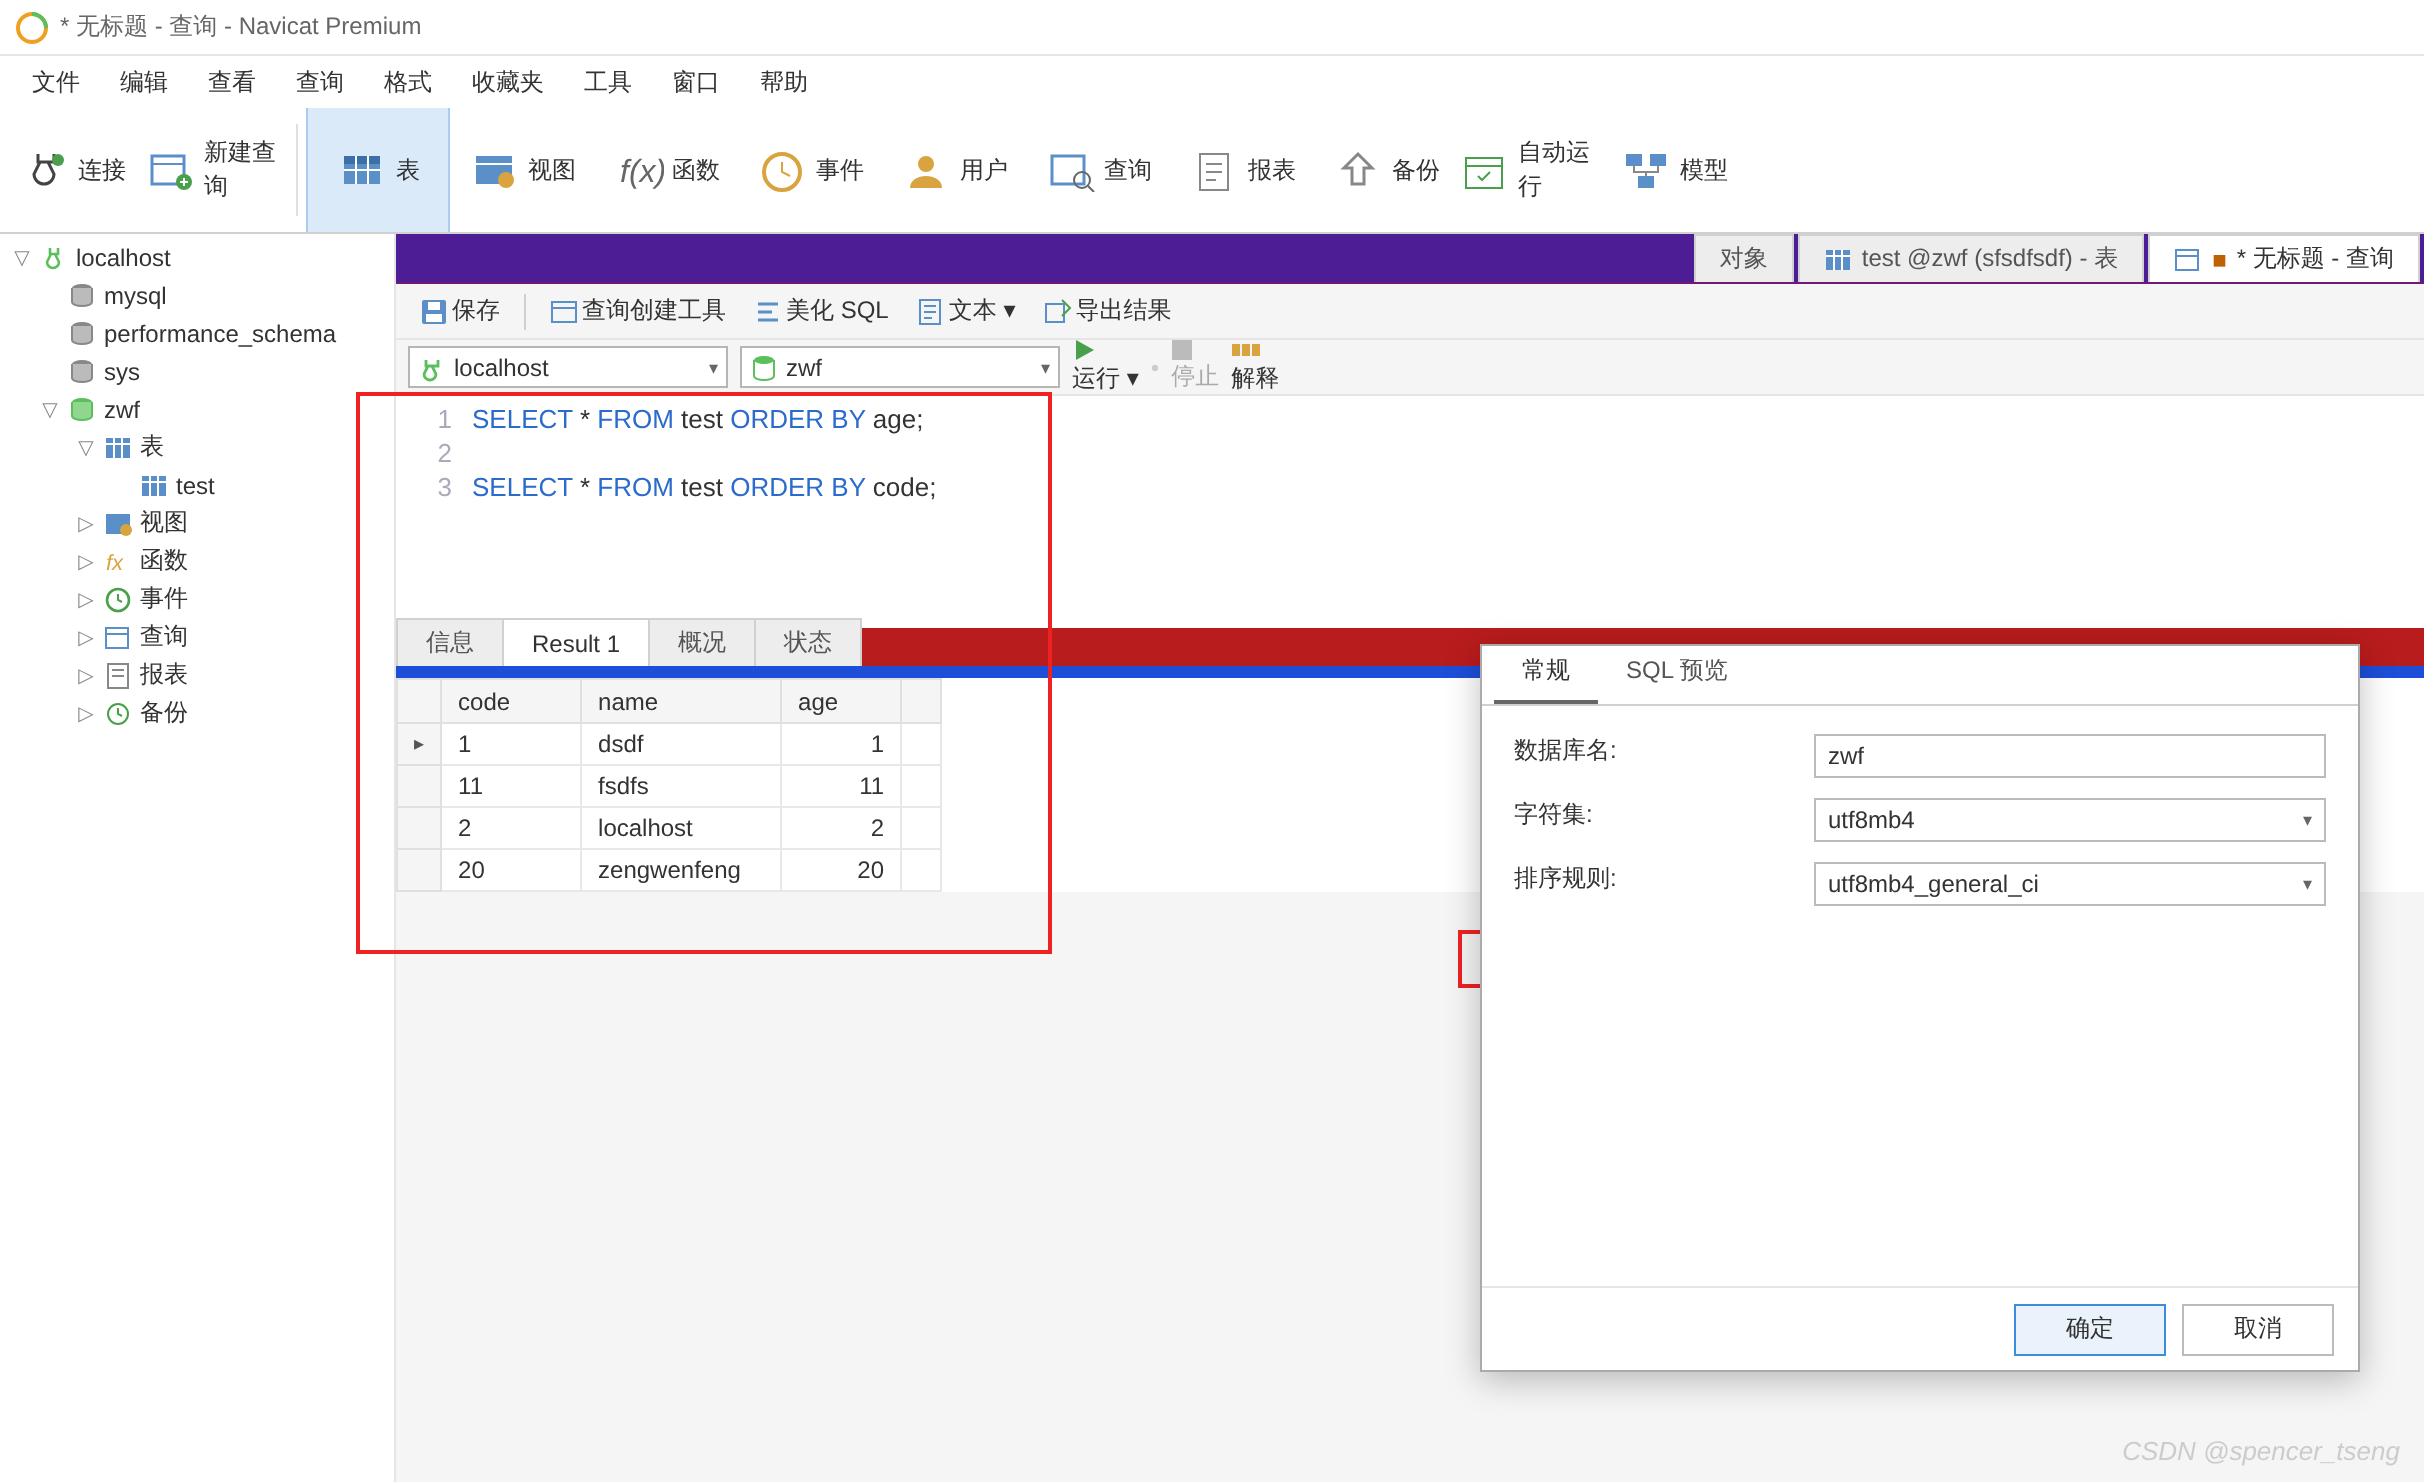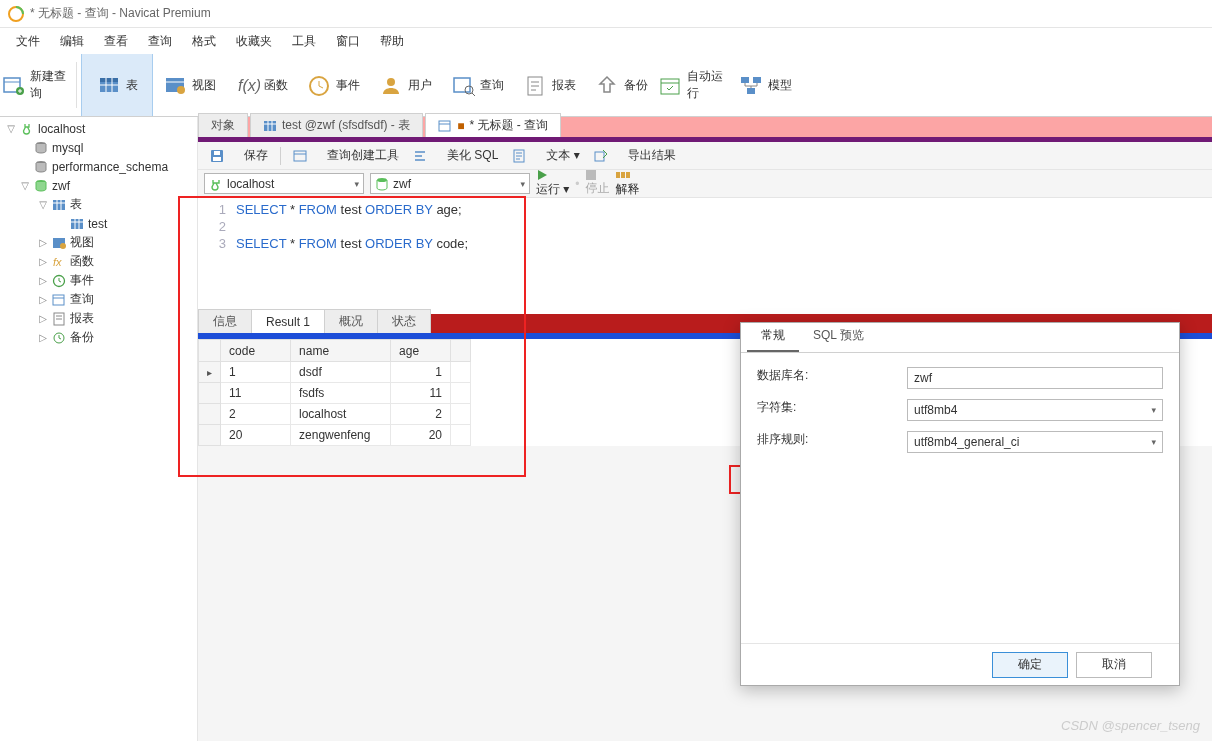--- a/index.html
+++ b/index.html
@@ -27,27 +27,27 @@
 .sidebar { width: 198px; background: #fff; border-right: 1px solid #e5e5e5; padding-top: 2px; }
 .tree-row { display: flex; align-items: center; height: 19px; padding-left: 4px; cursor: default; }
 .tree-row .twisty { width: 14px; color: #888; font-size: 10px; text-align: center; }
 .tree-row .ticon { width: 18px; display: flex; align-items: center; justify-content: center; }
 .tree-row .tlabel { padding-left: 2px; }
 .indent-1 { padding-left: 18px; }
 .indent-2 { padding-left: 36px; }
 .indent-3 { padding-left: 54px; }
 
 .content { flex: 1; display: flex; flex-direction: column; background: #f5f5f5; }
-.tabstrip { height: 25px; display: flex; align-items: flex-end; border-bottom: 5px solid #701a75; background: #fca5a5; }
+.tabstrip { height: 25px; display: flex; align-items: flex-end; border-bottom: 1px solid #701a75; background: #4c1d95; justify-content: flex-end; }
 .tabstrip .tab { height: 24px; padding: 0 12px; display: flex; align-items: center; gap: 5px; background: #ededed; border: 1px solid #d0d0d0; border-bottom: none; margin-right: 2px; color: #555; }
 .tabstrip .tab.active { background: #fff; color: #333; }
 .tabstrip .tab .dirty { color: #c06000; font-weight: bold; }
 
 .subtoolbar { height: 28px; background: #f5f5f5; border-bottom: 1px solid #e5e5e5; display: flex; align-items: center; padding: 0 6px; gap: 2px; }
-.subtoolbar .sbtn { display: flex; align-items: center; gap: 20px; padding: 2px 6px; color: #333; }
+.subtoolbar .sbtn { display: flex; align-items: center; gap: 2px; padding: 2px 6px; color: #333; }
 .subtoolbar .sep { width: 1px; height: 18px; background: #d0d0d0; margin: 0 4px; }
 
 .runrow { height: 28px; background: #f5f5f5; border-bottom: 1px solid #e5e5e5; display: flex; align-items: center; padding: 0 6px; gap: 6px; }
 .combo { height: 21px; background: #fff; border: 1px solid #b5b5b5; display: flex; align-items: center; padding: 0 4px; gap: 4px; }
 .combo .cval { flex: 1; }
 .combo .cdrop { color: #666; font-size: 9px; }
 
 .editor { background: #fff; display: flex; font-family: Consolas, monospace; font-size: 13px; }
 .gutter { width: 34px; background: #fff; text-align: right; color: #aab; padding: 3px 6px 0 0; line-height: 17px; }
 .code { flex: 1; padding: 3px 0 0 4px; line-height: 17px; white-space: pre; }
@@ -72,21 +72,21 @@
 .dialog .dtitle { height: 30px; display: flex; align-items: center; padding: 0 8px; border-bottom: 1px solid #e5e5e5; }
 .dialog .dtitle .dlbl { flex: 1; font-size: 13px; }
 .dialog .dtitle .dclose { width: 24px; text-align: center; font-size: 16px; color: #333; cursor: default; }
 .dialog .dtabs { height: 30px; display: flex; border-bottom: 1px solid #d0d0d0; padding: 0 6px; align-items: flex-end; }
 .dialog .dtabs .dtab { padding: 6px 14px; color: #555; border-bottom: 2px solid transparent; }
 .dialog .dtabs .dtab.active { color: #333; border-bottom: 2px solid #666; }
 .dialog .dbody { padding: 14px 16px 0 16px; height: 290px; }
 .dialog .drow { display: flex; margin-bottom: 10px; }
 .dialog .drow .dlab { width: 150px; color: #333; }
 .dialog .dinput { flex: 1; height: 22px; border: 1px solid #bbb; padding: 0 6px; display: flex; align-items: center; justify-content: space-between; background: #fff; }
-.dialog .dfoot { height: 42px; border-top: 1px solid #e5e5e5; display: flex; align-items: center; justify-content: flex-end; padding: 0 27px; gap: 8px; }
+.dialog .dfoot { height: 42px; border-top: 1px solid #e5e5e5; display: flex; align-items: center; justify-content: flex-end; padding: 0 12px; gap: 8px; }
 .dialog .dbtn { width: 76px; height: 26px; border: 1px solid #bbb; background: #fff; display: flex; align-items: center; justify-content: center; }
 .dialog .dbtn.primary { border: 1px solid #3b8fd8; background: #eaf3fb; }
 
 .watermark { position: absolute; right: 12px; bottom: 8px; color: #ccc; font-size: 13px; font-style: italic; pointer-events: none; }
 
 svg { display: block; }
 </style>
 </head>
 <body>
 
@@ -109,20 +109,29 @@
     <span class="item">收藏夹</span>
     <span class="item">工具</span>
     <span class="item">窗口</span>
     <span class="item">帮助</span>
   </div>
 
 <div class="toolbar" id="toolbar">
     <div class="btn">
       <span class="tb-icon">
         <svg width="26" height="22" viewBox="0 0 24 22">
+          <path d="M9 3v4h8V3M10 7l-3 6a5 5 0 0010 0l-3-6" fill="none" stroke="#444" stroke-width="1.5"></path>
+          <circle cx="19" cy="6" r="3" fill="#4aa04a"></circle>
+        </svg>
+      </span>
+      <span class="lbl">连接</span>
+    </div>
+    <div class="btn">
+      <span class="tb-icon">
+        <svg width="26" height="22" viewBox="0 0 24 22">
           <rect x="3" y="4" width="16" height="14" fill="none" stroke="#5a8fc8" stroke-width="1.5"></rect>
           <line x1="3" y1="8" x2="19" y2="8" stroke="#5a8fc8"></line>
           <circle cx="19" cy="17" r="4" fill="#4aa04a"></circle>
           <path d="M19 15v4M17 17h4" stroke="#fff"></path>
         </svg>
       </span>
       <span class="lbl">新建查询</span>
     </div>
     <div class="sep"></div>
     <div class="btn active">
@@ -246,20 +255,30 @@
       </div>
       <div class="tree-row indent-1">
         <span class="twisty"></span>
         <span class="ticon">
           <svg width="14" height="14" viewBox="0 0 14 14">
             <ellipse cx="7" cy="3" rx="5" ry="2" fill="#888"></ellipse>
             <path d="M2 3v7c0 1.1 2.2 2 5 2s5-.9 5-2V3" fill="#bbb" stroke="#888"></path>
           </svg>
         </span>
         <span class="tlabel">performance_schema</span>
+      </div>
+      <div class="tree-row indent-1">
+        <span class="twisty"></span>
+        <span class="ticon">
+          <svg width="14" height="14" viewBox="0 0 14 14">
+            <ellipse cx="7" cy="3" rx="5" ry="2" fill="#888"></ellipse>
+            <path d="M2 3v7c0 1.1 2.2 2 5 2s5-.9 5-2V3" fill="#bbb" stroke="#888"></path>
+          </svg>
+        </span>
+        <span class="tlabel">sys</span>
       </div>
       <div class="tree-row indent-1">
         <span class="twisty">▽</span>
         <span class="ticon">
           <svg width="14" height="14" viewBox="0 0 14 14">
             <ellipse cx="7" cy="3" rx="5" ry="2" fill="#5bbf5b"></ellipse>
             <path d="M2 3v7c0 1.1 2.2 2 5 2s5-.9 5-2V3" fill="#8fd68f" stroke="#5bbf5b"></path>
           </svg>
         </span>
         <span class="tlabel">zwf</span>

